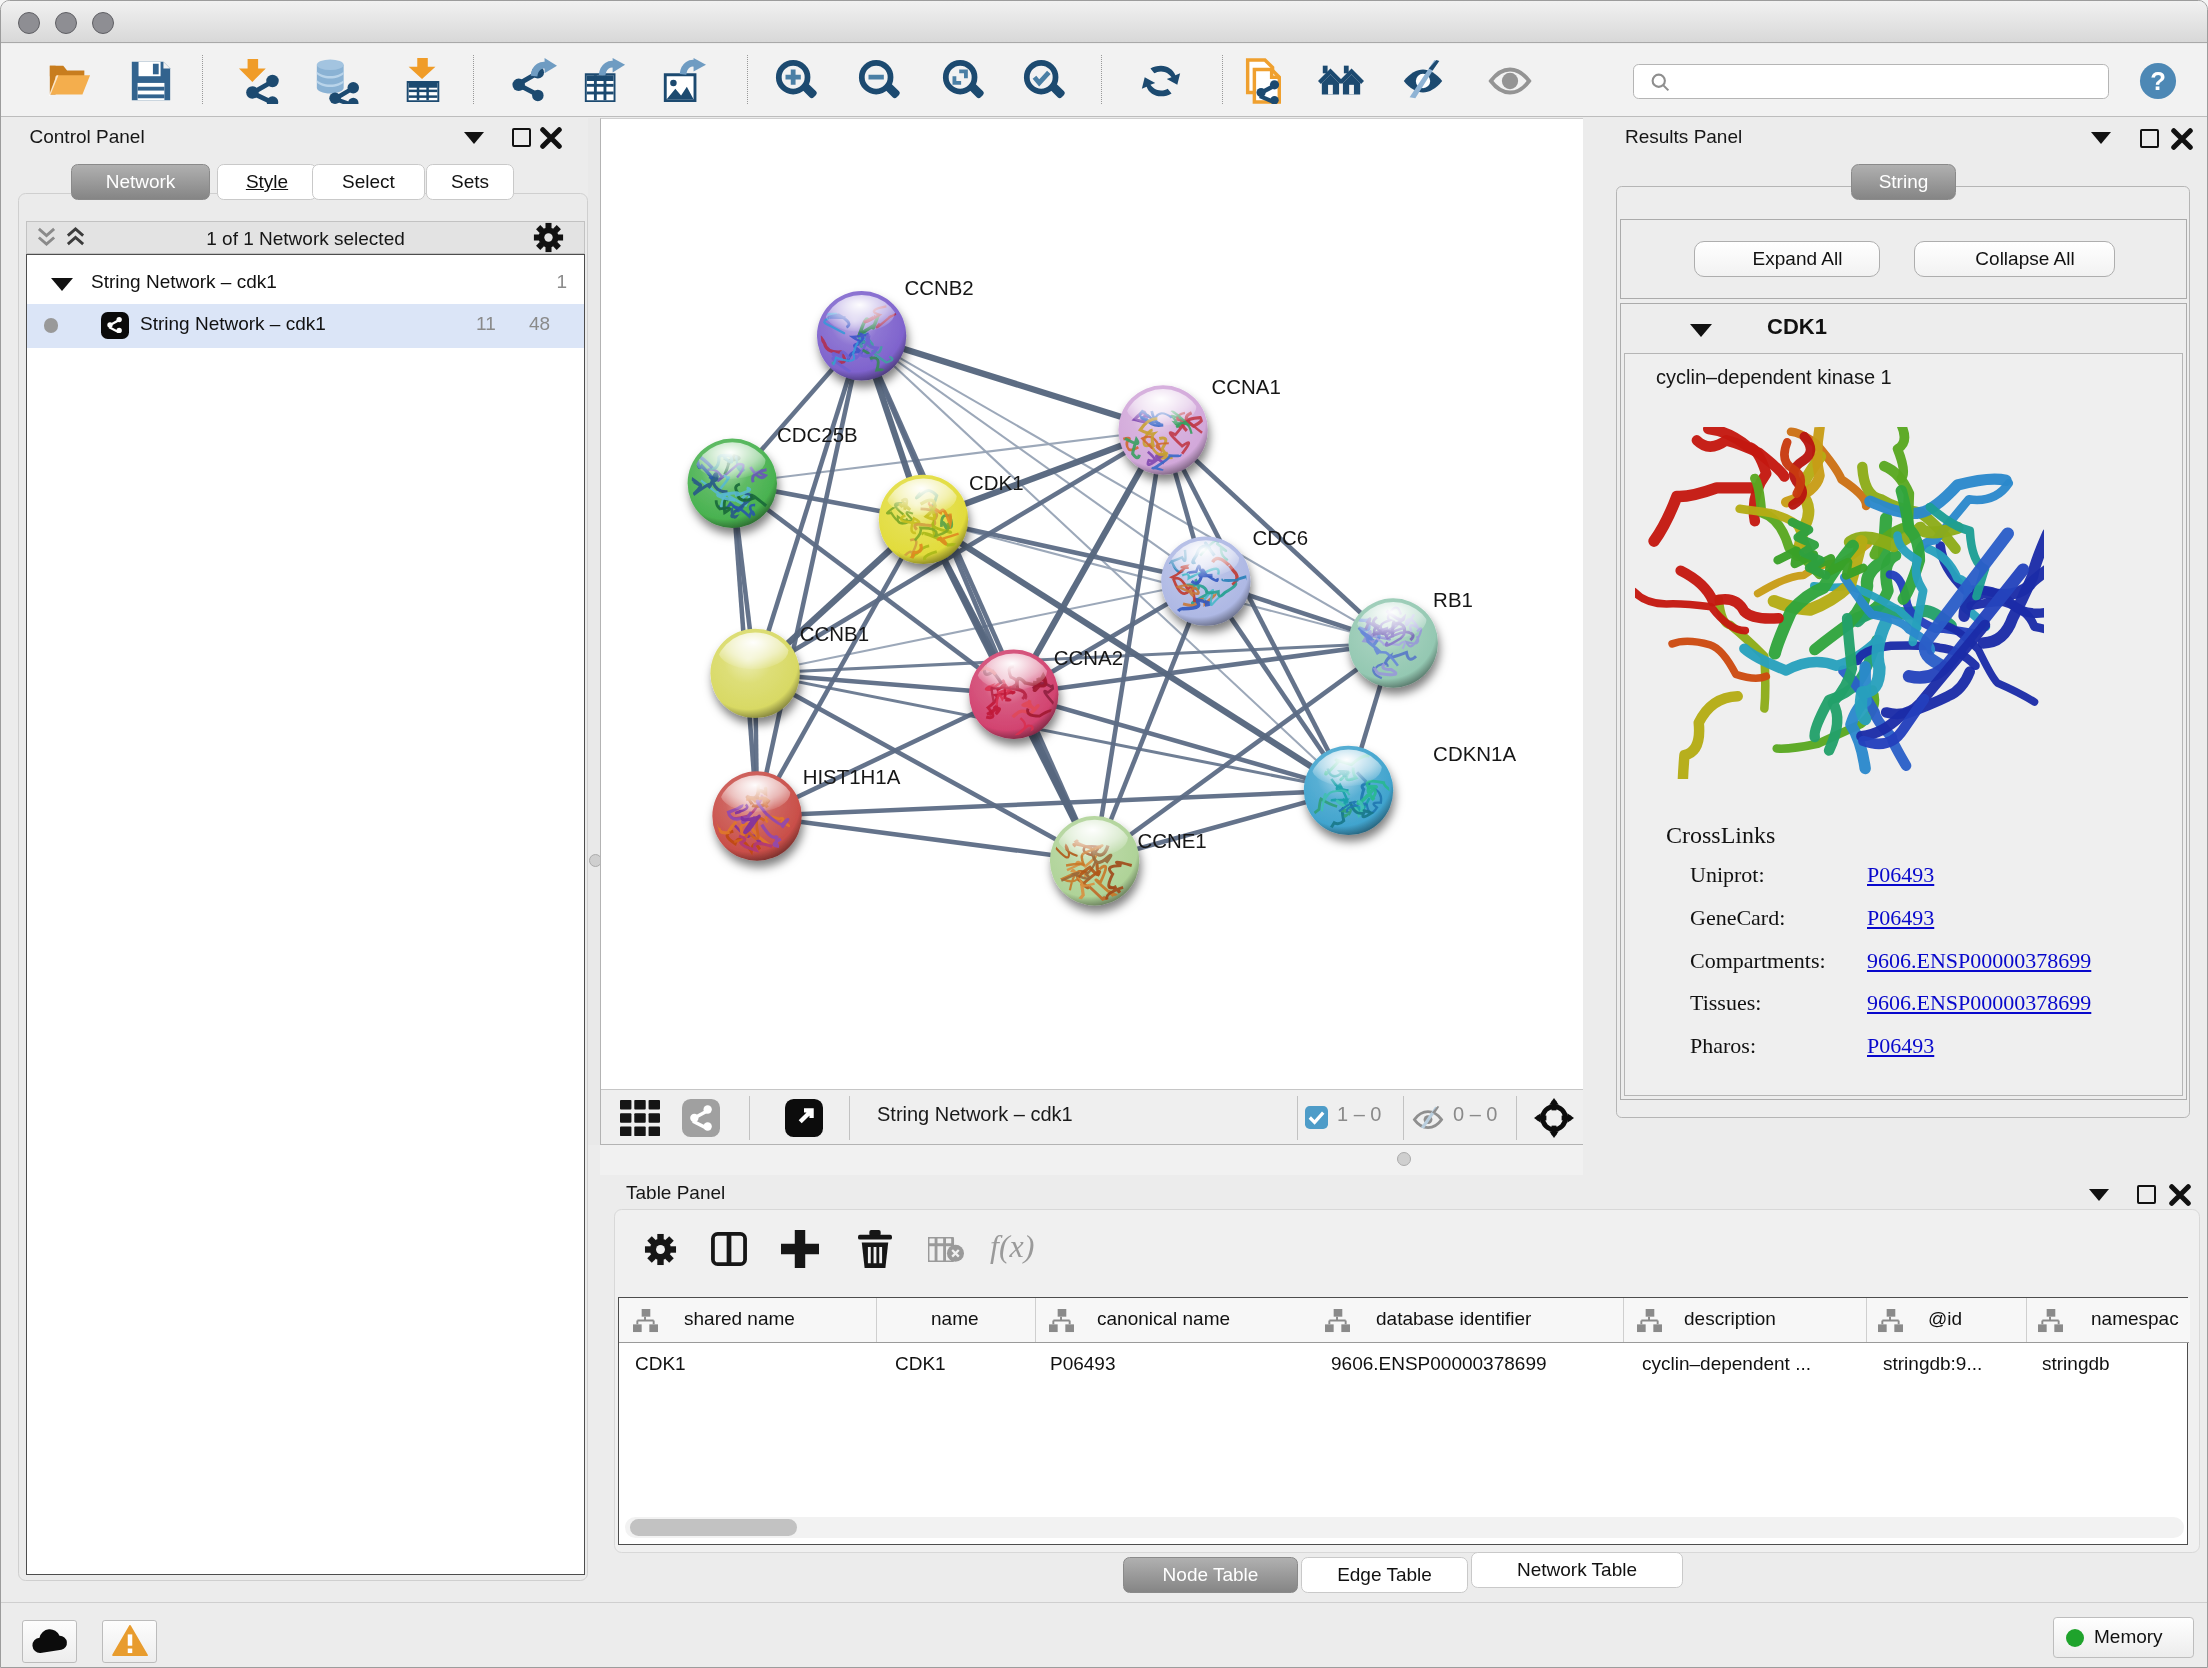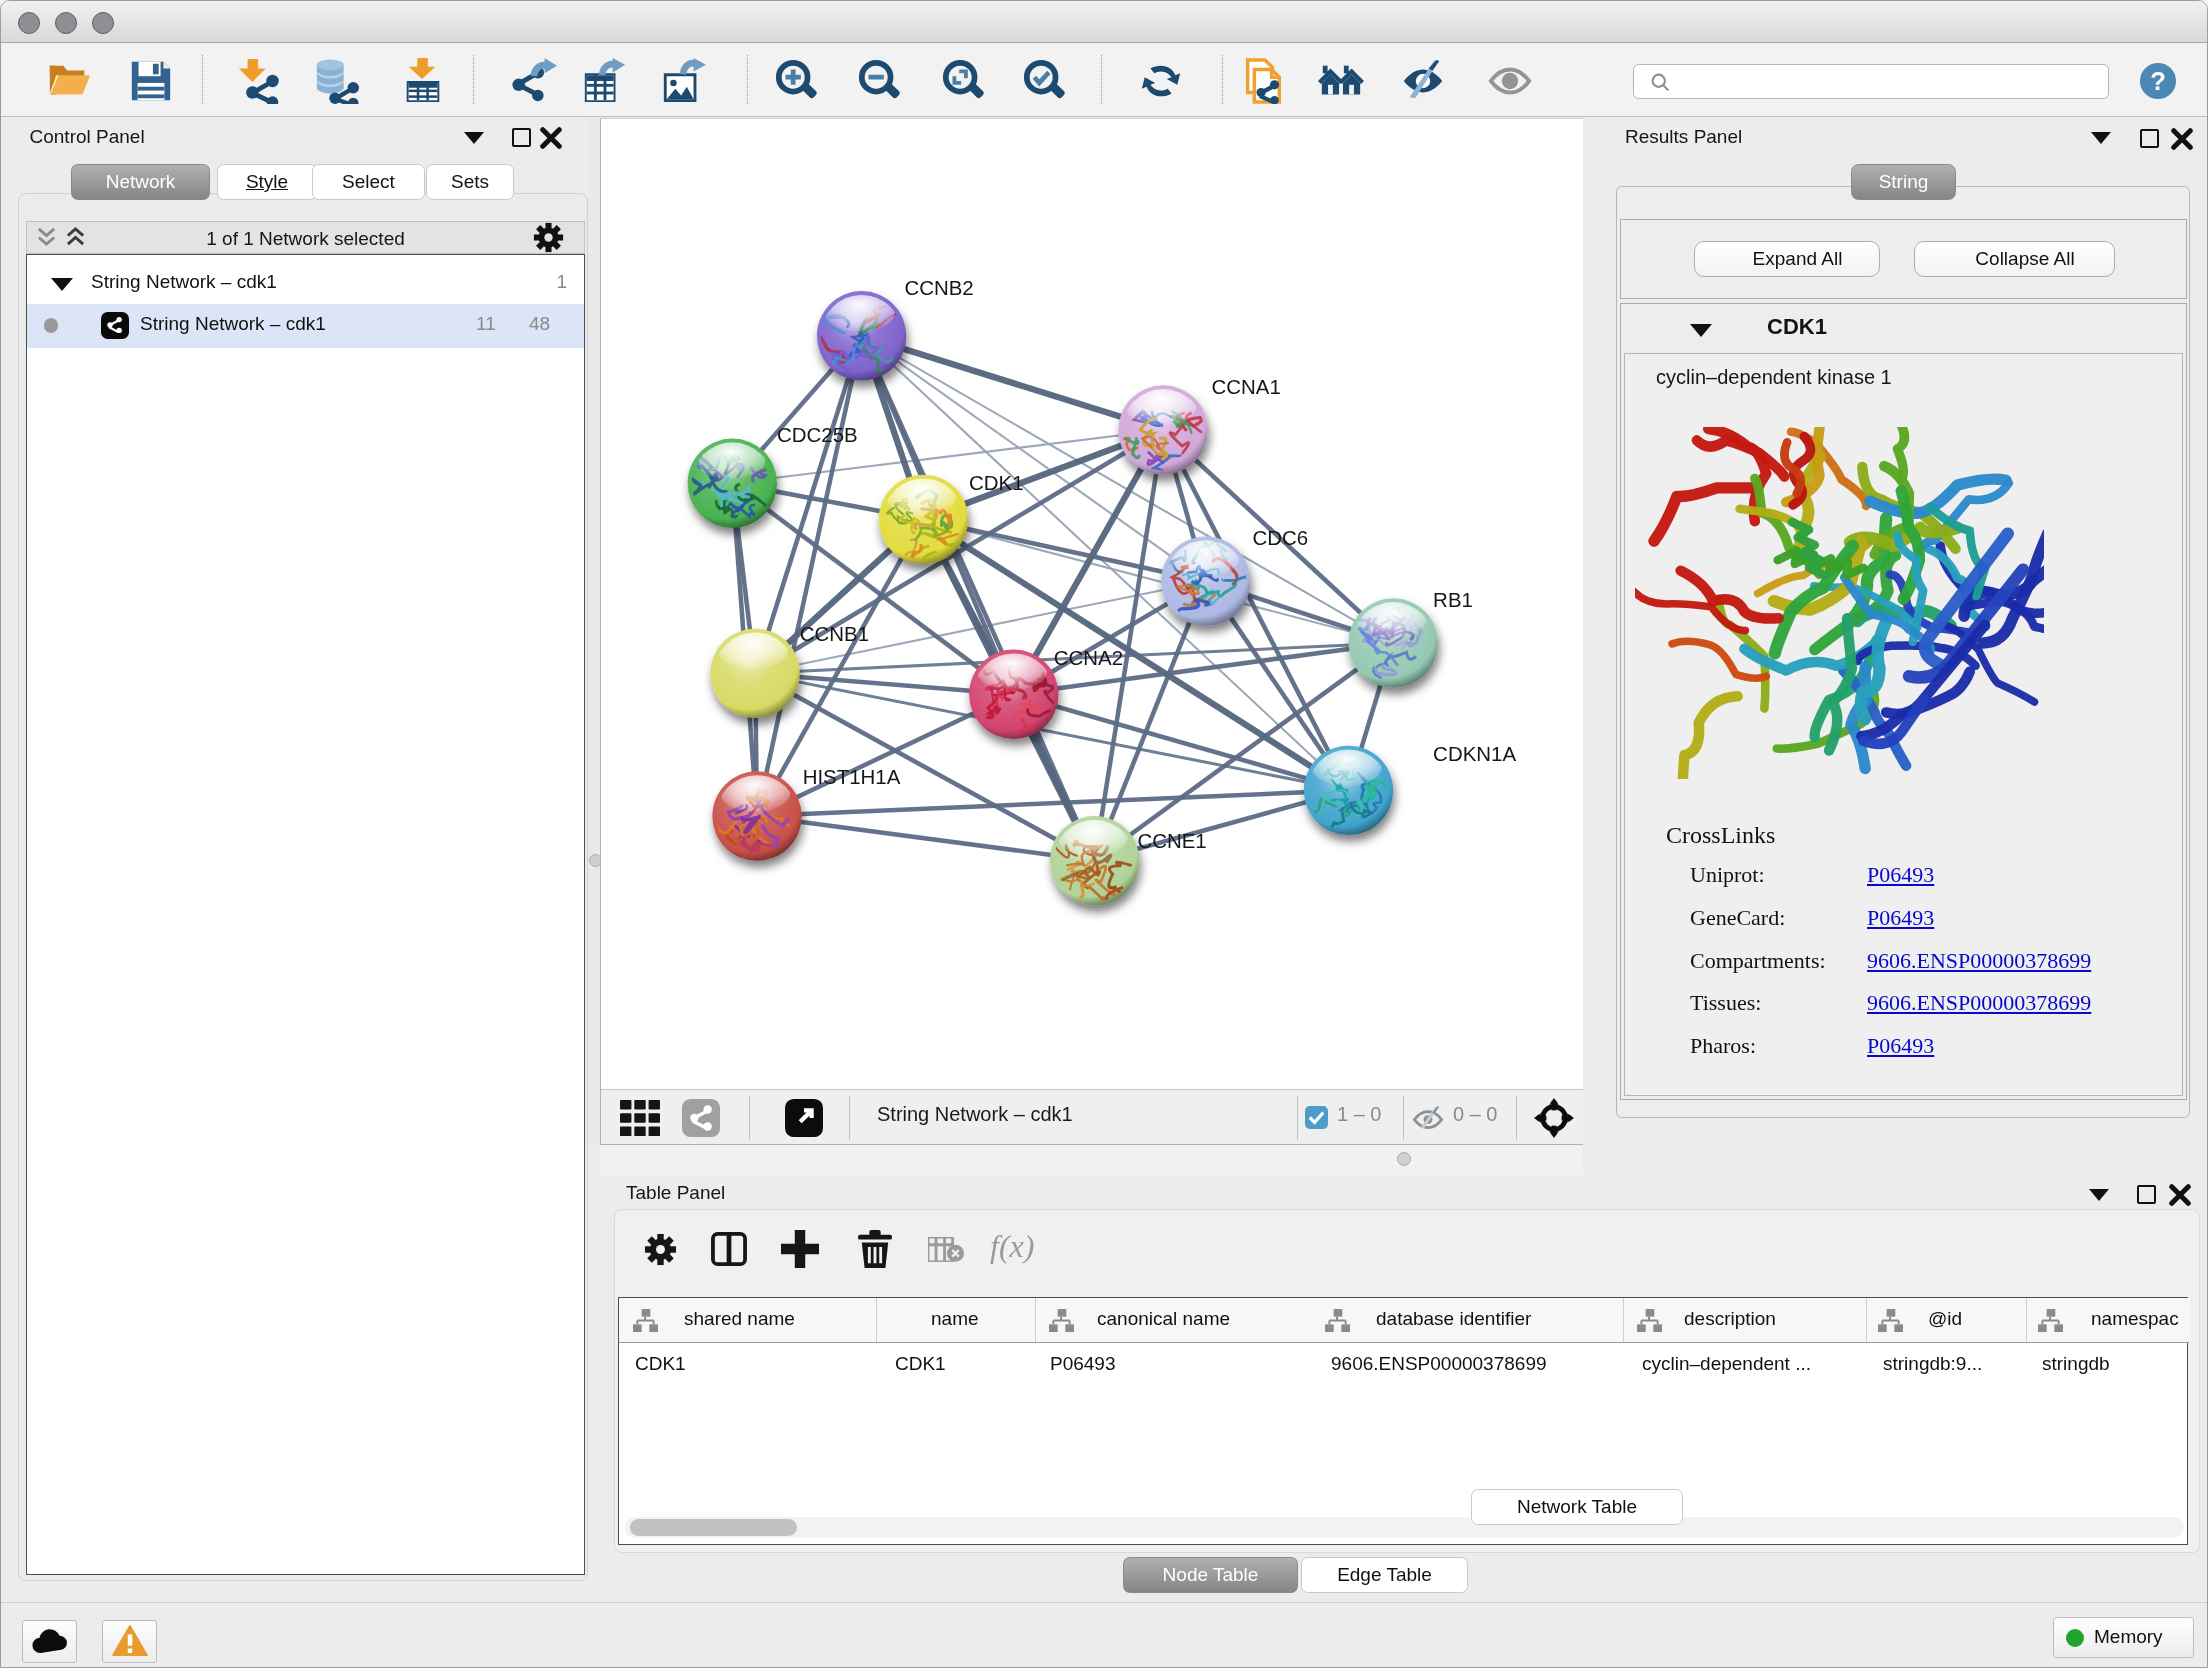--- a/index.html
+++ b/index.html
@@ -983,21 +983,21 @@
     <div class="rcell" style="left:431px;">P06493</div>
     <div class="rcell" style="left:712px;">9606.ENSP00000378699</div>
     <div class="rcell" style="left:1023px;">cyclin–dependent ...</div>
     <div class="rcell" style="left:1264px;">stringdb:9...</div>
     <div class="rcell" style="left:1423px;">stringdb</div>
     <div style="position:absolute;left:5.7px;bottom:5.7px;width:1559px;height:21px;background:#f2f2f2;border-radius:10.5px;"></div>
     <div style="position:absolute;left:11.4px;bottom:7.6px;width:167px;height:17px;background:#c2c2c2;border-radius:8.6px;"></div>
   </div>
   <div class="tab tabsel" style="left:1122px;top:1556px;width:175px;">Node Table</div>
   <div class="tab" style="left:1300px;top:1556px;width:167px;">Edge Table</div>
-  <div class="tab" style="left:1470px;top:1488px;width:212px;">Network Table</div>
+  <div class="tab" style="left:1470px;top:1551px;width:212px;">Network Table</div>
 </div>
 <div id="statusbar">
   <div class="sbtn" style="left:21px;">
         <svg style="position:absolute;left:7.6px;top:6.7px;width:38px;height:27px;" viewBox="0 0 40 28">
           <path fill="#0c0c0c" d="M10 26a8 8 0 01-1-16 11 11 0 0121-2 7.5 7.5 0 012 14.8z"></path>
         </svg>
       </div>
   <div class="sbtn" style="left:101px;">
         <svg style="position:absolute;left:8.6px;top:3.8px;width:36px;height:32px;" viewBox="0 0 38 34">
           <path fill="#e89c2e" d="M19 1l18 31H1z" stroke="#e89c2e" stroke-linejoin="round" stroke-width="2"></path>

